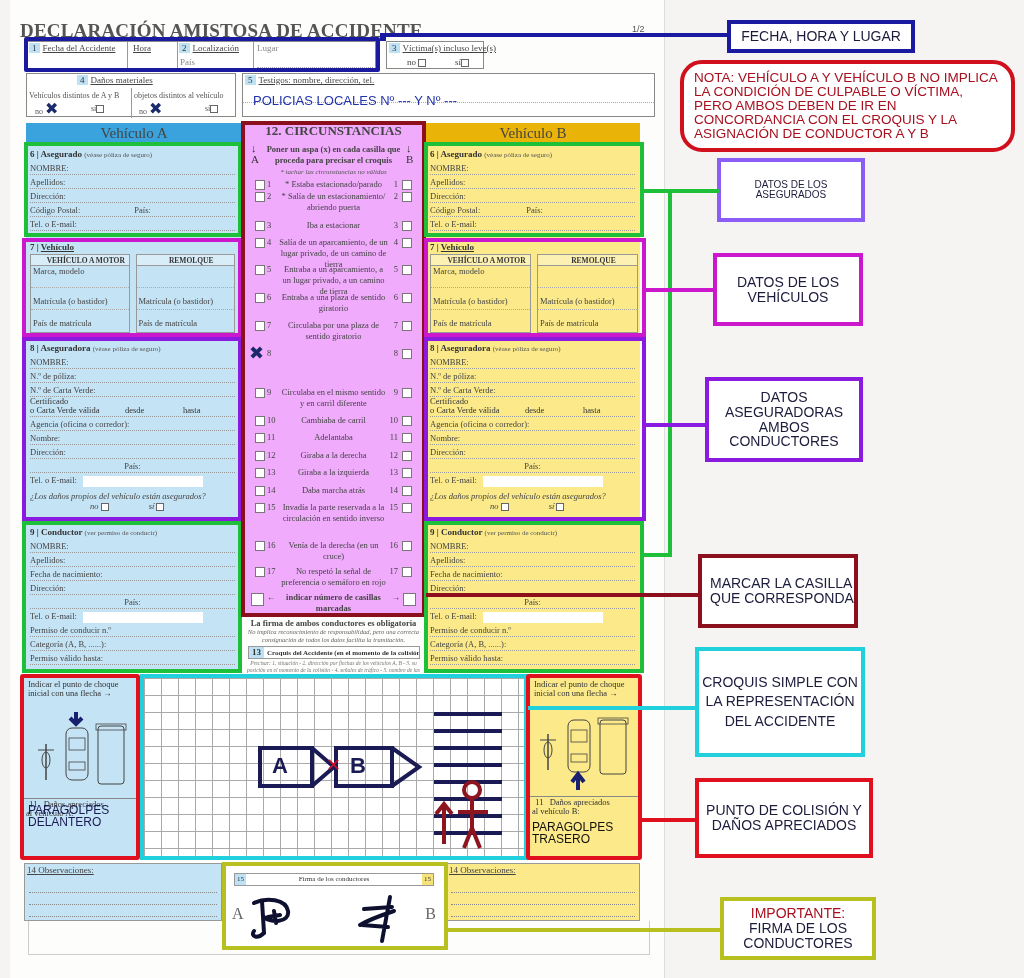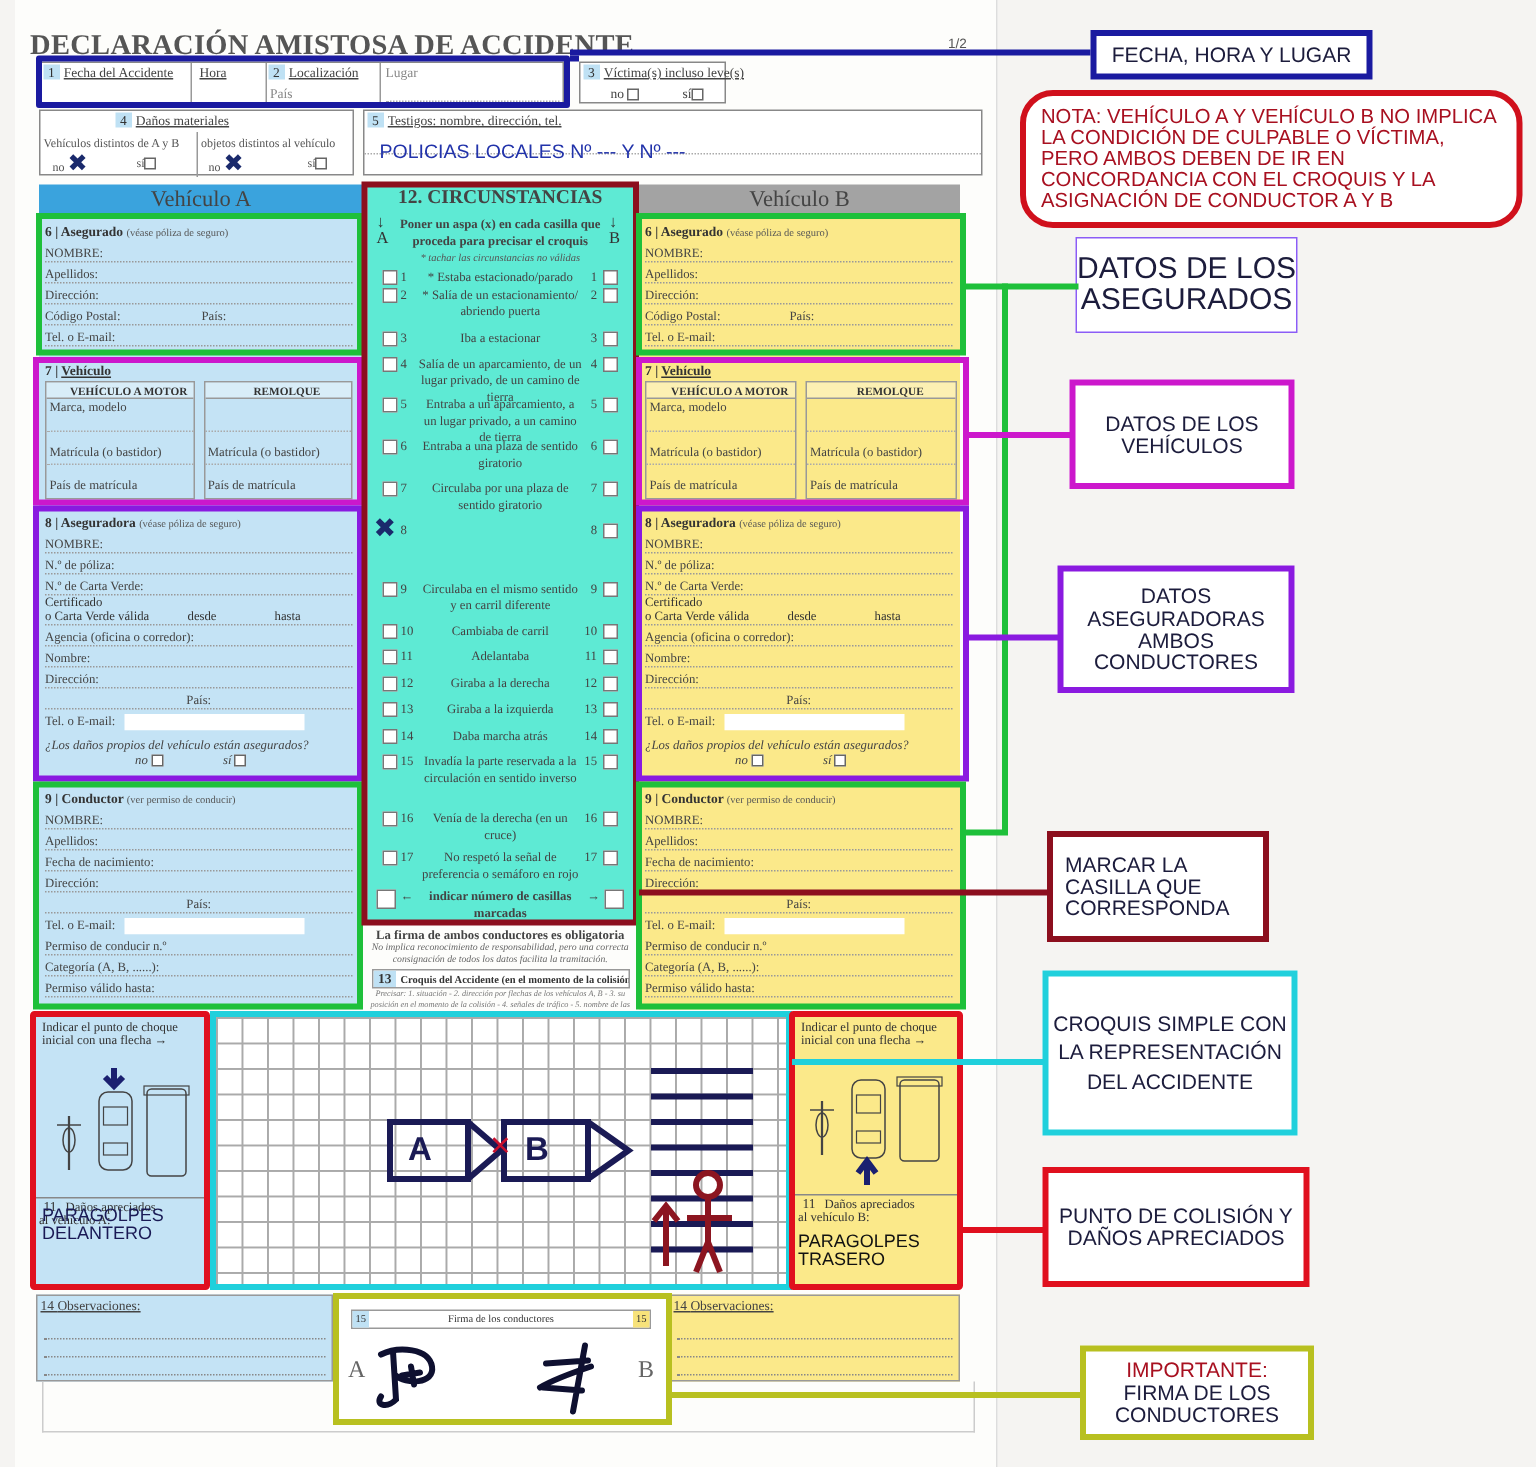--- a/index.html
+++ b/index.html
@@ -10,30 +10,30 @@
   .pagenum { position: absolute; left: 632px; top: 24px; font-size: 9px; color: #555; font-family: "Liberation Sans", sans-serif; }
   .box { position: absolute; border: 1px solid #888; background: #fff; }
   .num { display: inline-block; background: #bfe1f4; color: #333; font-size: 9px; padding: 0 3px; margin-right: 3px; }
   .lbl { font-size: 9px; color: #444; }
   .small { font-size: 8px; color: #555; }
   .chk { display: inline-block; width: 8px; height: 8px; border: 1px solid #666; background: #fff; vertical-align: middle; }
   .xmark { color: #1a2a6c; font-weight: bold; font-size: 16px; line-height: 10px; font-family: "DejaVu Sans", sans-serif; }
   .blue-panel { background: #c4e3f5; }
   .yellow-panel { background: #fbe98a; }
   .hdrA { background: #3aa3dd; color: #444; font-size: 15px; text-align: center; font-family: "Liberation Serif", serif; }
-  .hdrB { background: #a3a3a3; color: #444; font-size: 15px; text-align: center; font-family: "Liberation Serif", serif; }
+  .hdrB { background: #eab308; color: #444; font-size: 15px; text-align: center; font-family: "Liberation Serif", serif; }
   .field { font-size: 8.5px; color: #444; border-bottom: 1px dotted #999; height: 14px; line-height: 14px; white-space: nowrap; overflow: hidden; }
   .sechead { font-size: 9px; font-weight: bold; color: #333; height: 14px; line-height: 14px; white-space: nowrap; overflow: hidden; }
   .sechead .sub { font-weight: normal; font-size: 7px; color: #555; }
   .whitebar { display: inline-block; width: 120px; height: 11px; background: #fff; vertical-align: middle; margin-left: 6px; }
   .veh-cols { display: flex; gap: 6px; }
   .veh-col { flex: 1; border: 1px solid #999; }
   .veh-col .ch { font-size: 7.5px; font-weight: bold; text-align: center; background: rgba(255,255,255,0.35); border-bottom: 1px solid #999; height: 11px; line-height: 11px; padding-left: 12px; }
   .veh-col .vf { font-size: 8.5px; color: #444; height: 22px; padding-left: 2px; border-bottom: 1px dotted #aaa; }
-  .circ { position: absolute; background: #5eead4; }
+  .circ { position: absolute; background: #f0abfc; }
   .circ-row { position: absolute; left: 0; width: 100%; font-size: 8.5px; color: #444; }
   .circ-row .cbA { position: absolute; left: 10px; top: 1px; width: 10px; height: 10px; border: 1px solid #777; background: #fff; }
   .circ-row .cbB { position: absolute; right: 10px; top: 1px; width: 10px; height: 10px; border: 1px solid #777; background: #fff; }
   .circ-row .nA { position: absolute; left: 22px; top: 0; }
   .circ-row .nB { position: absolute; right: 24px; top: 0; }
   .circ-row .txt { position: absolute; left: 34px; right: 34px; text-align: center; line-height: 11px; }
   .ann { position: absolute; background: #fff; font-family: "Liberation Sans", sans-serif; color: #1c1c3c; text-align: center; display: flex; align-items: center; justify-content: center; line-height: 1.05; }
   .hline { position: absolute; height: 4px; }
   .vline { position: absolute; width: 4px; }
   .grid { background-color: #fff; background-image: linear-gradient(#aaa 1px, transparent 1px), linear-gradient(90deg, #aaa 1px, transparent 1px); background-size: 17px 17px; }
@@ -466,24 +466,24 @@
   <svg class="abs" style="left:128px;top:28px;" width="50" height="52" viewBox="0 0 50 52">
     <path d="M10 16 L38 14 M6 32 C16 26 28 22 40 18 M8 32 L34 34 M36 4 L28 48" stroke="#0e1030" stroke-width="4" fill="none" stroke-linecap="round"></path>
   </svg>
 </div>
 <div class="abs" style="left:222px;top:862px;width:226px;height:88px;border:4px solid #b8c020;"></div>
 
 <div class="ann" style="left:727px;top:20px;width:188px;height:33px;border:4px solid #1a1aa0;font-size:14px;">FECHA, HORA Y LUGAR</div>
 
 <div class="ann" style="left:680px;top:60px;width:335px;height:92px;border:4px solid #d0101c;border-radius:22px;font-size:13.5px;color:#a81020;padding:4px 10px;text-align:left;justify-content:flex-start;">NOTA: VEHÍCULO A Y VEHÍCULO B NO IMPLICA LA CONDICIÓN DE CULPABLE O VÍCTIMA, PERO AMBOS DEBEN DE IR EN CONCORDANCIA CON EL CROQUIS Y LA ASIGNACIÓN DE CONDUCTOR A Y B</div>
 
-<div class="ann" style="left:717px;top:158px;width:148px;height:64px;border:1px solid #8b5cf6;font-size:20px;">DATOS DE LOS ASEGURADOS</div>
+<div class="ann" style="left:717px;top:158px;width:148px;height:64px;border:4px solid #8b5cf6;font-size:10px;">DATOS DE LOS ASEGURADOS</div>
 <div class="ann" style="left:713px;top:253px;width:150px;height:73px;border:4px solid #cc18cc;font-size:14px;">DATOS DE LOS VEHÍCULOS</div>
 <div class="ann" style="left:705px;top:377px;width:158px;height:85px;border:4px solid #8a1ae0;font-size:14px;">DATOS ASEGURADORAS AMBOS CONDUCTORES</div>
-<div class="ann" style="left:698px;top:554px;width:148px;height:74px;border:4px solid #8c0f1e;font-size:14px;text-align:left;justify-content:flex-start;padding-left:8px;">MARCAR LA CASILLA QUE CORRESPONDA</div>
+<div class="ann" style="left:698px;top:554px;width:160px;height:74px;border:4px solid #8c0f1e;font-size:14px;text-align:left;justify-content:flex-start;padding-left:8px;">MARCAR LA CASILLA QUE CORRESPONDA</div>
 <div class="ann" style="left:695px;top:647px;width:170px;height:110px;border:4px solid #20d0dc;font-size:14px;line-height:1.4;">CROQUIS SIMPLE CON LA REPRESENTACIÓN DEL ACCIDENTE</div>
 <div class="ann" style="left:695px;top:778px;width:178px;height:80px;border:4px solid #e0101e;font-size:14px;">PUNTO DE COLISIÓN Y DAÑOS APRECIADOS</div>
 <div class="ann" style="left:720px;top:897px;width:156px;height:63px;border:4px solid #b8c020;font-size:14px;flex-direction:column;">
   <span style="color:#a81020;">IMPORTANTE:</span>
   <span>FIRMA DE LOS CONDUCTORES</span>
 </div>
 
 <div class="hline" style="left:644px;top:189px;width:75px;background:#1ec03a;"></div>
 <div class="vline" style="left:668px;top:189px;height:365px;background:#1ec03a;"></div>
 <div class="hline" style="left:642px;top:553px;width:30px;background:#1ec03a;"></div>

